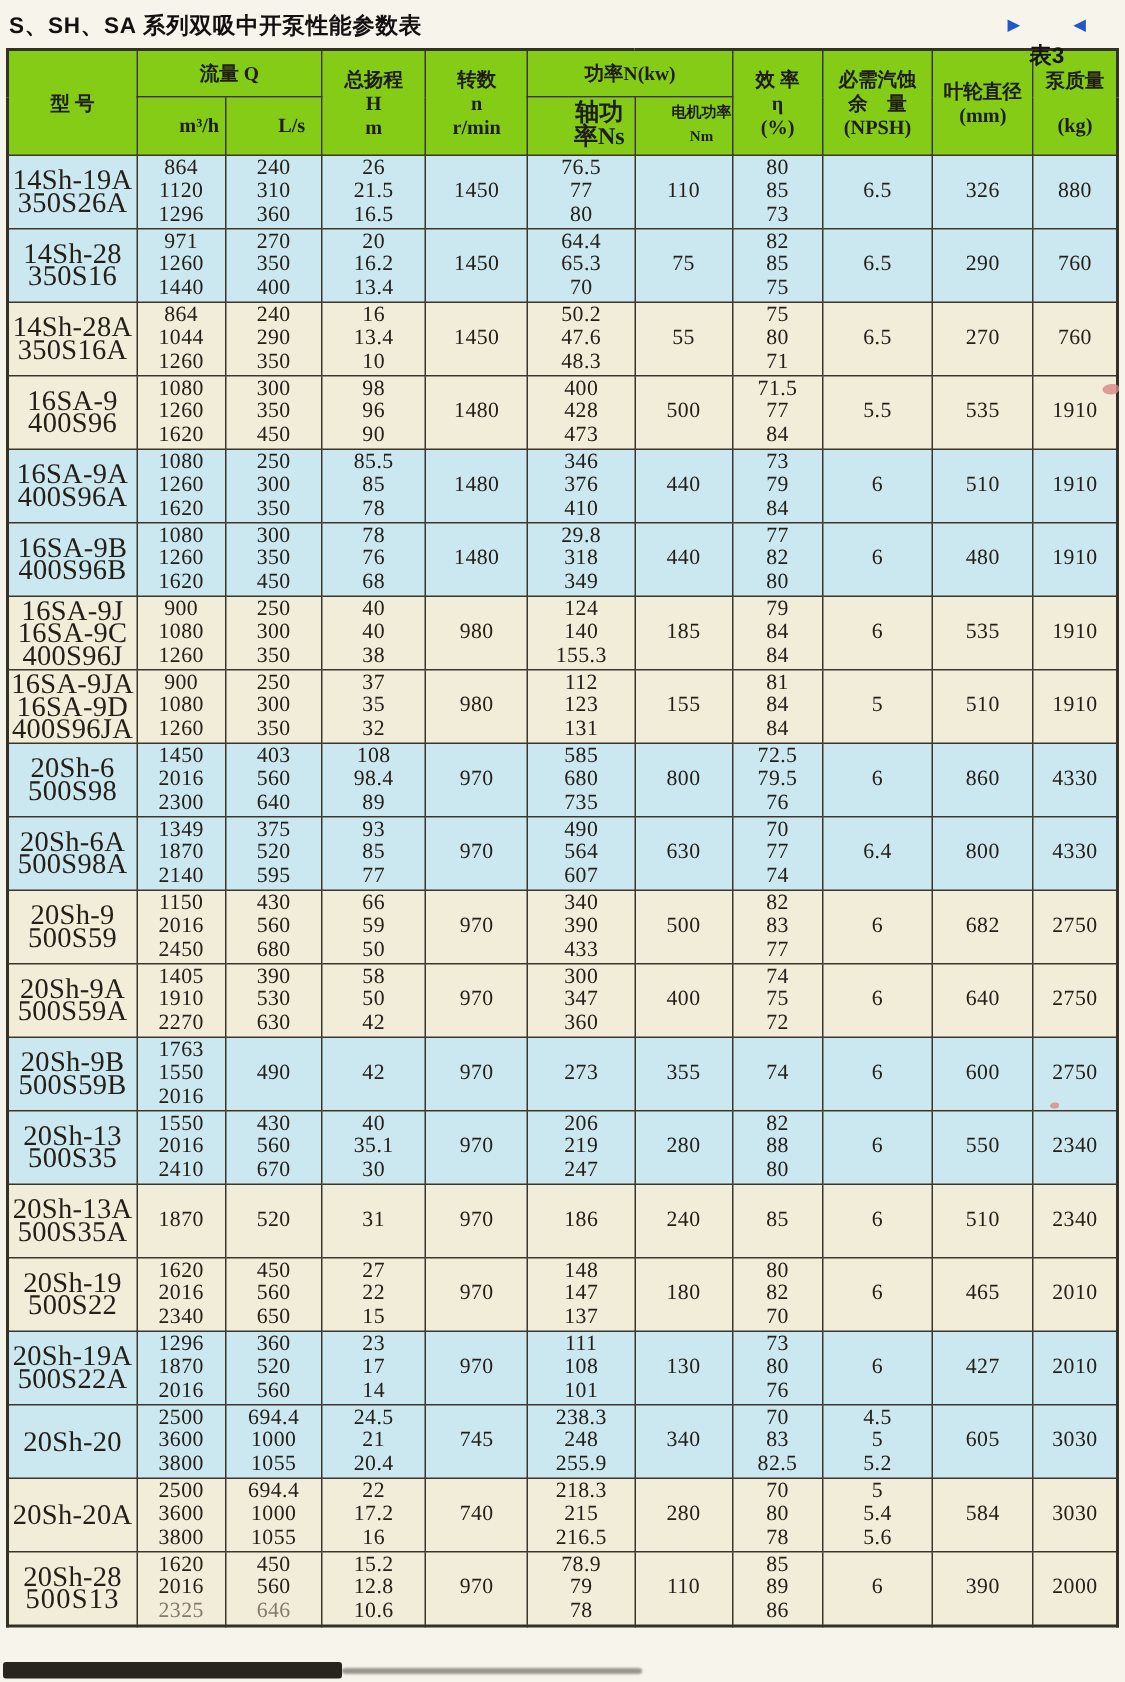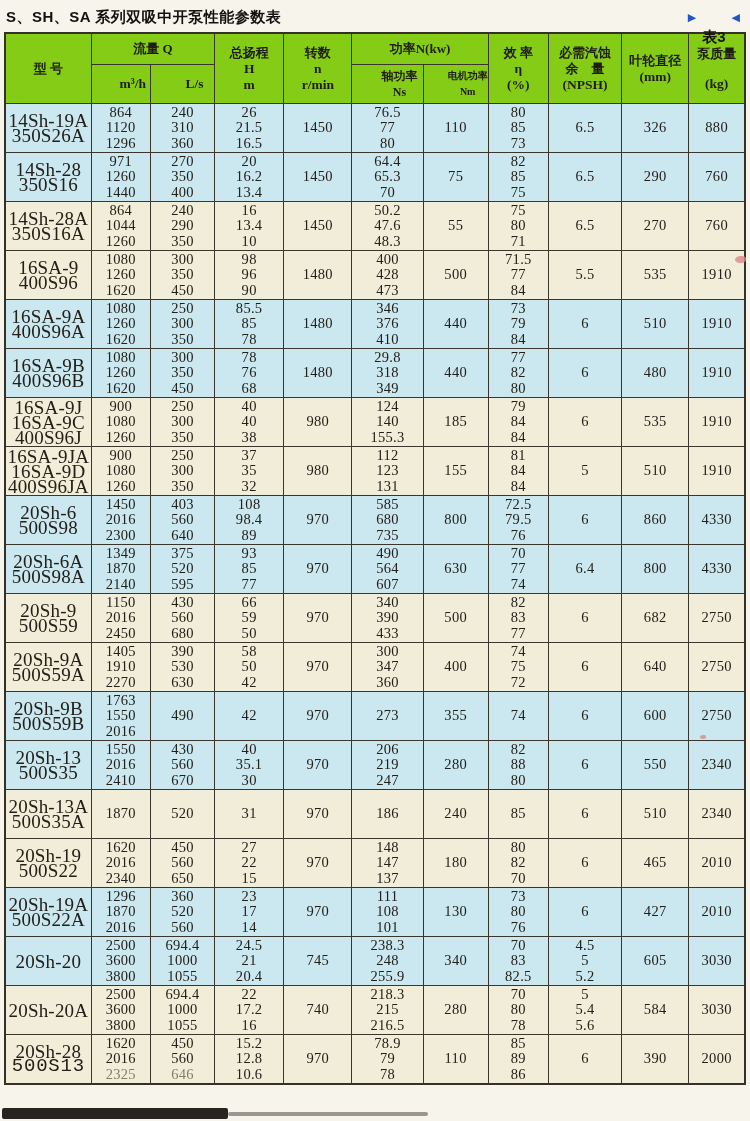--- a/index.html
+++ b/index.html
@@ -4,21 +4,21 @@
 <style>
   html,body{margin:0;padding:0;}
   body{
     width:750px;height:1121px;overflow:hidden;position:relative;
     background:#f7f4ec;
     font-family:"Liberation Serif", serif;
     color:#262219;
   }
   .titlebar{
     height:30px;display:flex;justify-content:space-between;align-items:center;
-    padding:2px 10px 0 6px;
+    padding:2px 26px 0 6px;
   }
   .page-title{
     font-family:"Liberation Sans", sans-serif;
     font-weight:700;font-size:15px;letter-spacing:.5px;color:#121110;
   }
   .marker{display:flex;align-items:center;gap:6px;}
   .marker .tri{color:#2257c4;font-size:11px;line-height:1;}
   .marker .lbl{font-family:"Liberation Sans", sans-serif;font-weight:700;font-size:15px;color:#16140f;margin-top:40px;}
   table.main{
     border-collapse:collapse;table-layout:fixed;
@@ -46,21 +46,21 @@
     letter-spacing:.3px;
     color:#23201a;
   }
   tbody td div{white-space:nowrap;}
   td.cell-model{font-size:19px;line-height:15px;letter-spacing:.2px;}
   tr.row-blue td{background:#cbe7f0;}
   tr.row-cream td{background:#f2edd9;}
   tbody tr:last-child td{border-bottom-style:dashed;}
   tbody tr:last-child td:nth-child(2) div:last-child,
   tbody tr:last-child td:nth-child(3) div:last-child{color:#837c6c;filter:blur(.3px);}
-  tbody tr:last-child td:nth-child(1) div:last-child{letter-spacing:.8px;font-family:Liberation Mono, monospace;}
+  tbody tr:last-child td:nth-child(1) div:last-child{letter-spacing:.8px;}
   .smudge{
     position:absolute;left:2px;top:1108px;width:226px;height:11px;
     background:#16130e;opacity:.92;border-radius:2px;filter:blur(.5px);
   }
   .smudge2{
     position:absolute;left:228px;top:1112px;width:200px;height:4px;
     background:#2c2820;opacity:.45;border-radius:2px;filter:blur(.6px);
   }
   .speck-red{
     position:absolute;width:11px;height:7px;border-radius:60% 40% 50% 50%;
@@ -133,21 +133,21 @@
         <div class="unit" style="margin-top:14px">(kg)</div>
       </th>
     </tr>
     <tr class="h2">
       <th class="unit">
           <div>m³/h</div>
         </th>
       <th class="unit">
           <div>L/s</div>
         </th>
-      <th style="font-size:12px">
+      <th style="font-size:16px">
           <div>轴功率Ns</div>
         </th>
       <th style="font-size:10px">
           <div>电机功率Nm</div>
         </th>
     </tr>
   </thead>
   <tbody>
       <tr class="row-blue">
         <td class="cell-model">

